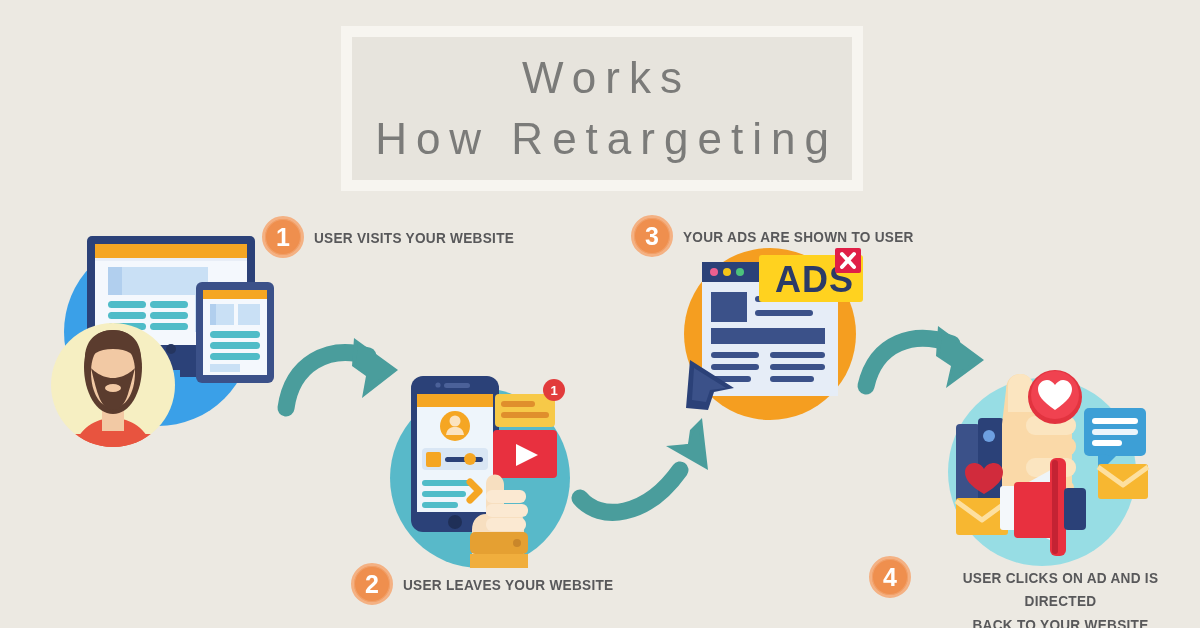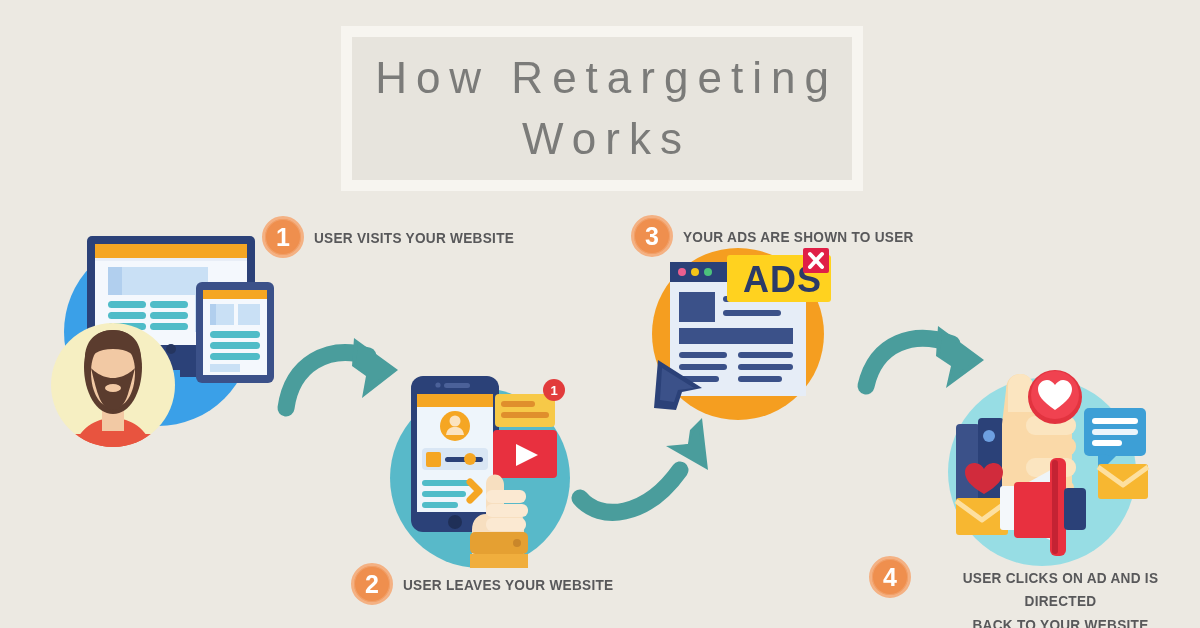--- a/index.html
+++ b/index.html
@@ -85,22 +85,22 @@
 
   svg { display: block; overflow: visible; }
 </style>
 </head>
 <body>
 
 <div id="stage">
 
   <div id="title-frame">
     <div id="title-box">
+      <div class="title-line">Works</div>
       <div class="title-line">How Retargeting</div>
-      <div class="title-line">Works</div>
     </div>
   </div>
 
   <div class="abs" style="left:50px; top:222px; width:230px; height:232px;">
     <svg width="230" height="232" viewBox="0 0 230 232">
 
       <circle cx="108" cy="110" r="94" fill="#3aa0e8"></circle>
 
       <g>
         <rect x="37" y="14" width="168" height="122" rx="5" fill="#2b4178"></rect>
@@ -215,21 +215,21 @@
   </div>
 
   <div class="abs" style="left:570px; top:408px;">
     <svg width="175" height="112" viewBox="0 0 175 112">
       <path d="M10 90 C30 114 76 110 110 62" stroke="#4a9d9c" stroke-width="17" fill="none" stroke-linecap="round"></path>
       <path d="M132 10 L138 62 L96 38 L118 36 L120 22 Z" fill="#4a9d9c"></path>
       <path d="M128 16 L134 56 L102 40 L118 36 Z" fill="#4a9d9c"></path>
     </svg>
   </div>
 
-  <div class="abs" style="left:646px; top:248px; width:196px; height:172px;">
+  <div class="abs" style="left:678px; top:248px; width:196px; height:172px;">
     <svg width="196" height="172" viewBox="0 0 196 172">
       <circle cx="92" cy="86" r="86" fill="#f59e20"></circle>
 
       <g>
         <rect x="24" y="14" width="136" height="134" fill="#e6edf7"></rect>
         <rect x="24" y="14" width="136" height="20" fill="#2b4178"></rect>
         <circle cx="36" cy="24" r="4" fill="#ec5f8f"></circle>
         <circle cx="49" cy="24" r="4" fill="#f5c518"></circle>
         <circle cx="62" cy="24" r="4" fill="#4cc27c"></circle>
         <rect x="33" y="44" width="36" height="30" fill="#3b5189"></rect>

